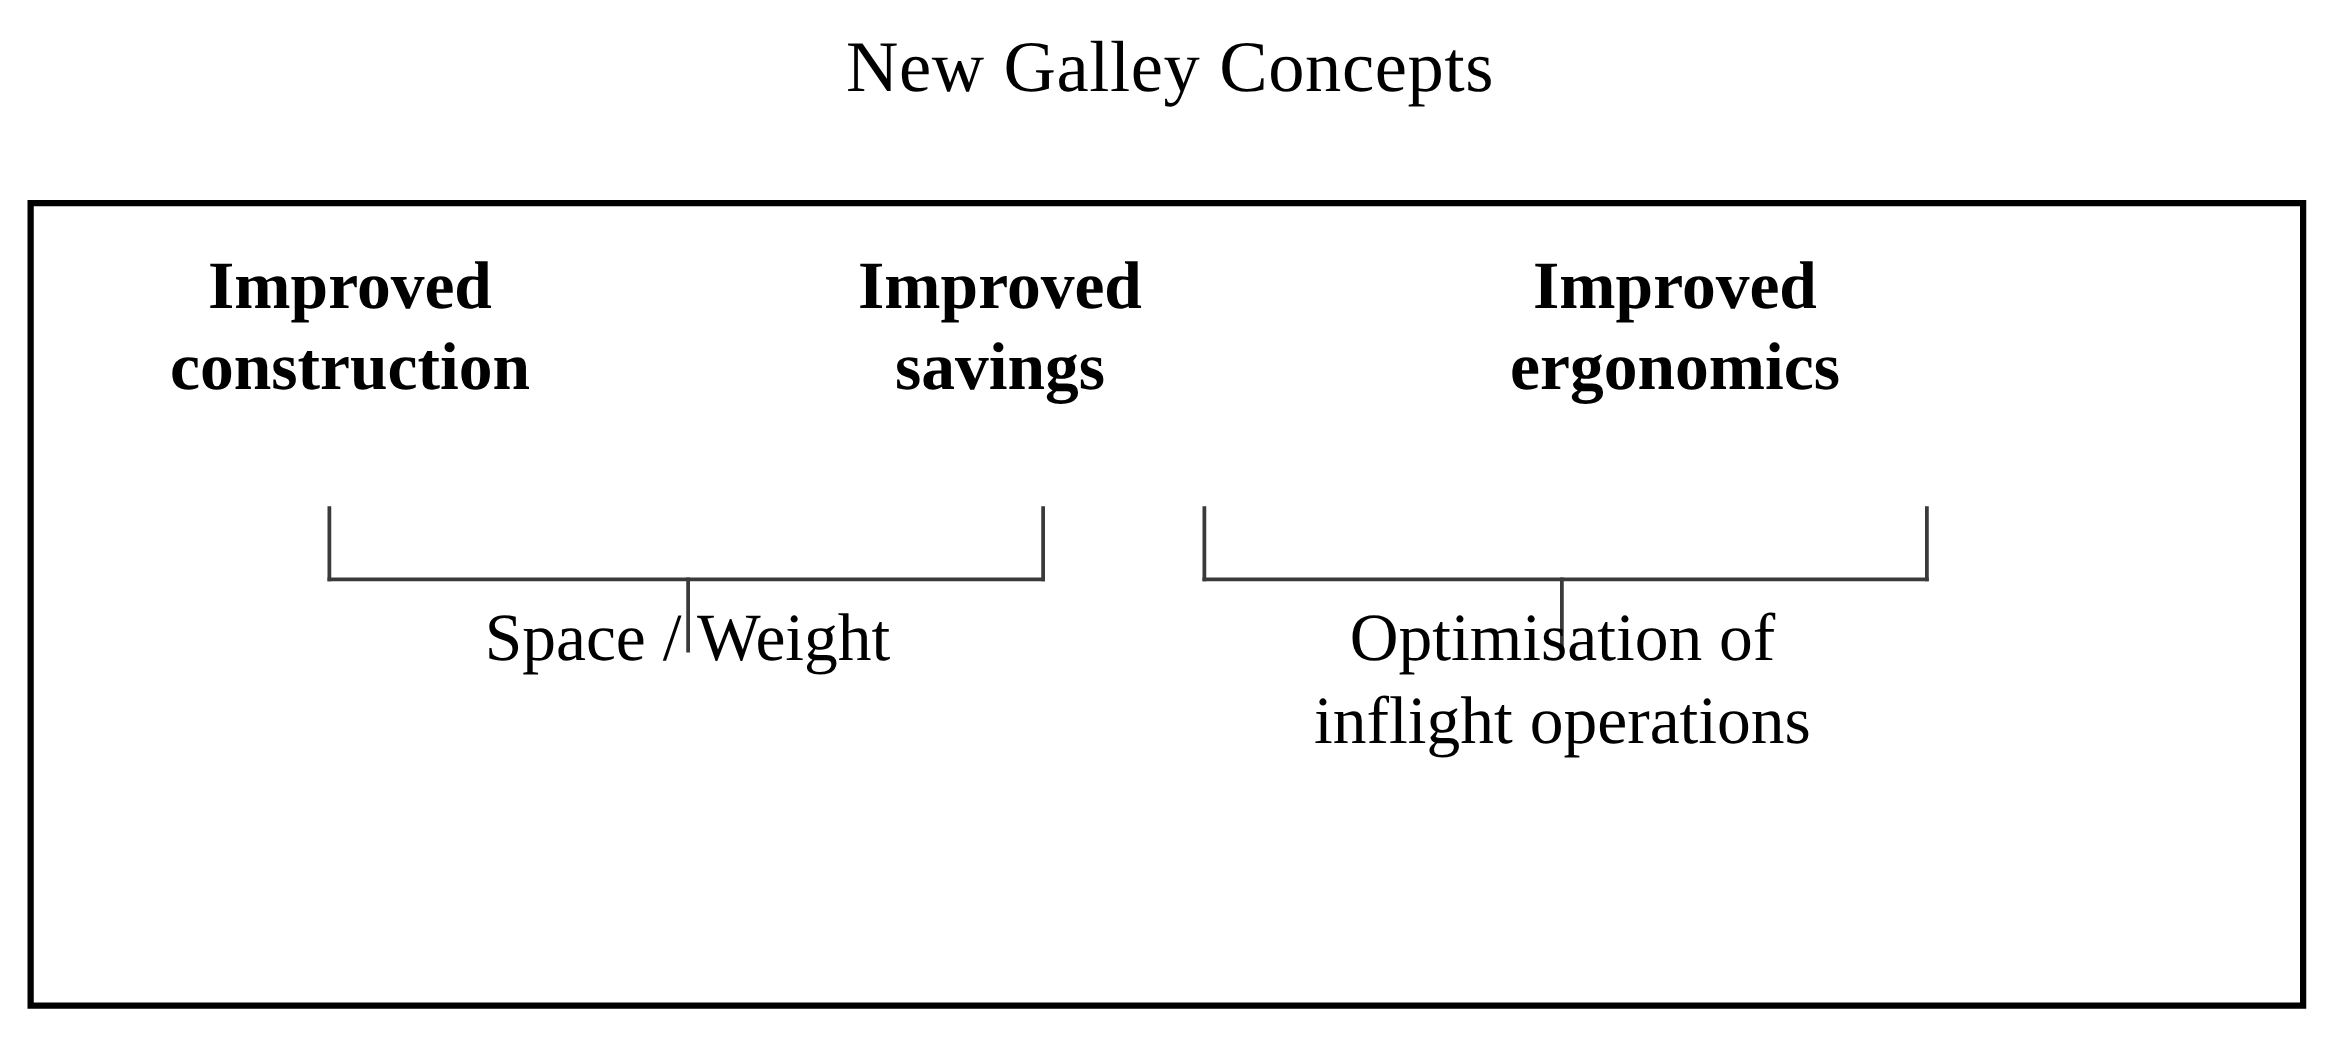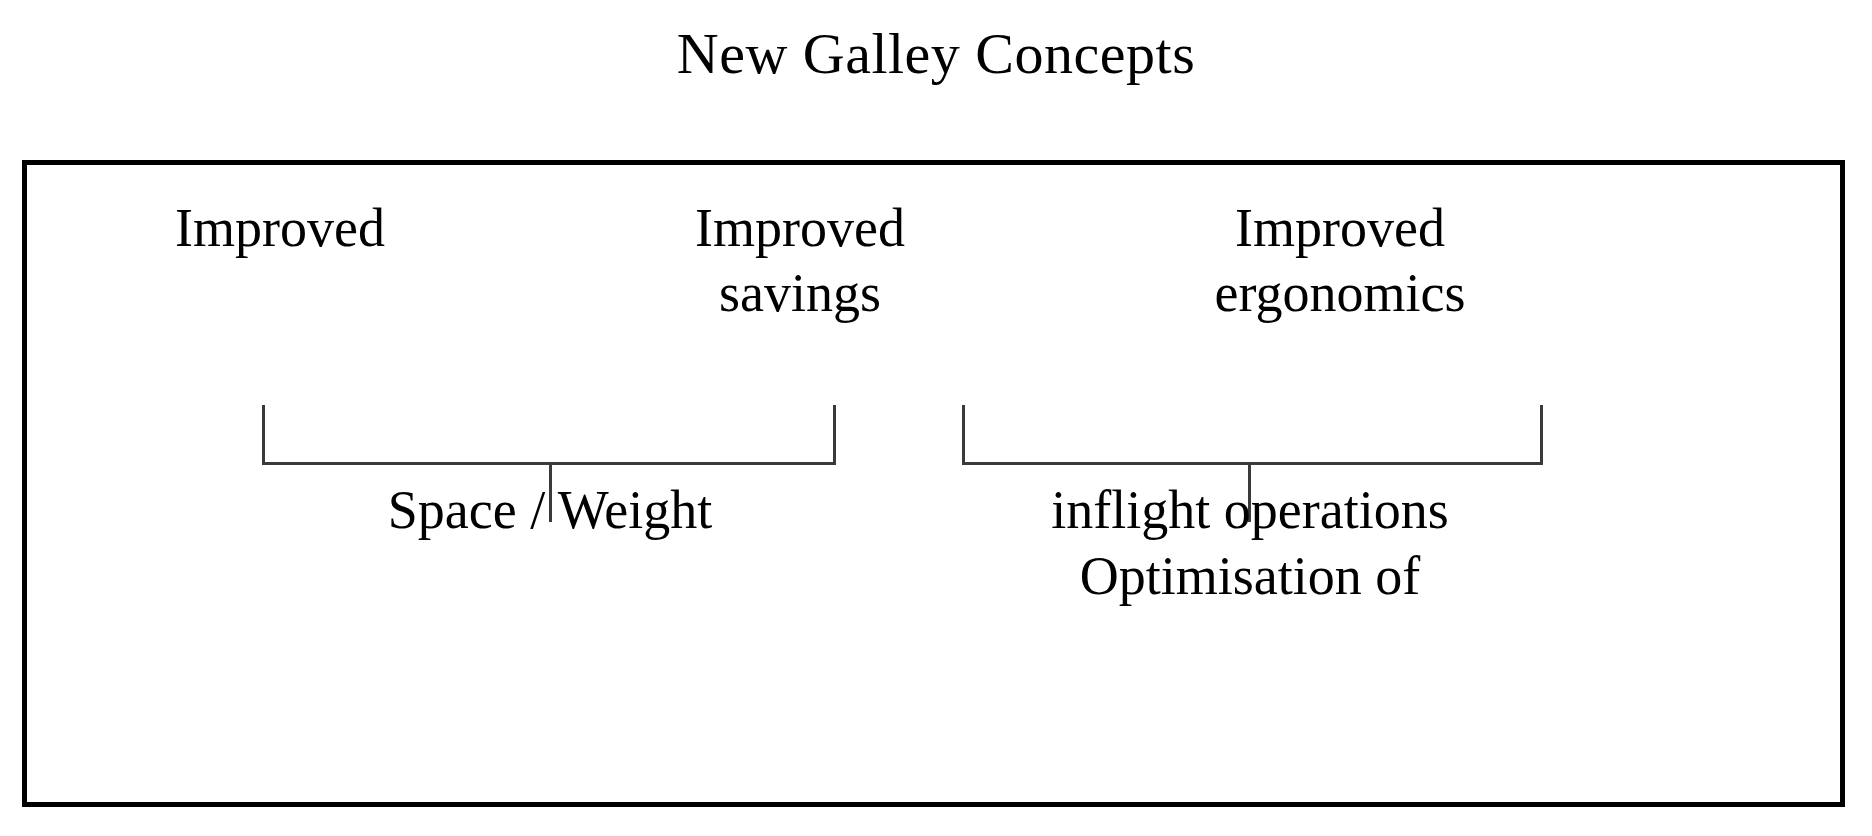--- a/index.html
+++ b/index.html
@@ -54,21 +54,21 @@
     text-align: center;
     font-size: 54px;
     line-height: 1.20;
     font-weight: 400;
     white-space: nowrap;
   }
   .concept-construction { left: 30px;   top: 196px;  width: 500px; }
   .concept-storage      { left: 560px;  top: 196px;  width: 480px; }
   .concept-ergonomics   { left: 1080px; top: 196px;  width: 520px; }
 
-  .concept .line { display: block; }
+  .concept .line { display: block; font-weight: bold; }
 
   
   .outcome {
     position: absolute;
     text-align: center;
     font-size: 54px;
     line-height: 1.22;
     font-weight: 400;
     white-space: nowrap;
   }
@@ -105,20 +105,21 @@
 <body>
 
 <div id="page">
 
   <div class="diagram-title">New Galley Concepts</div>
 
   <div class="outer-box"></div>
 
   <div class="concept concept-construction">
     <span class="line">Improved</span>
+    <span class="line">construction</span>
   </div>
 
   <div class="concept concept-storage">
     <span class="line">Improved</span>
     <span class="line">savings</span>
   </div>
 
   <div class="concept concept-ergonomics">
     <span class="line">Improved</span>
     <span class="line">ergonomics</span>
@@ -132,17 +133,17 @@
   <div class="rule-v rb-stem-left"></div>
   <div class="rule-v rb-stem-right"></div>
   <div class="rule-h rb-bar"></div>
   <div class="rule-v rb-drop"></div>
 
   <div class="outcome outcome-space">
     <span class="line">Space / Weight</span>
   </div>
 
   <div class="outcome outcome-ops">
+    <span class="line">Optimisation of</span>
     <span class="line">inflight operations</span>
-    <span class="line">Optimisation of</span>
   </div>
 
 </div>
 
 </body></html>

